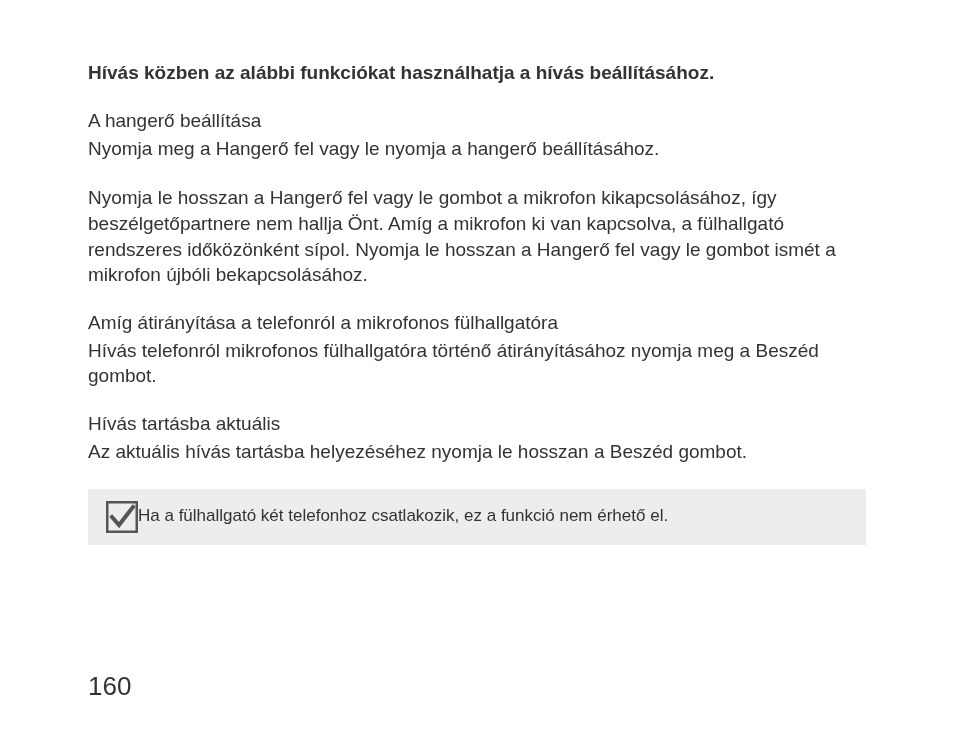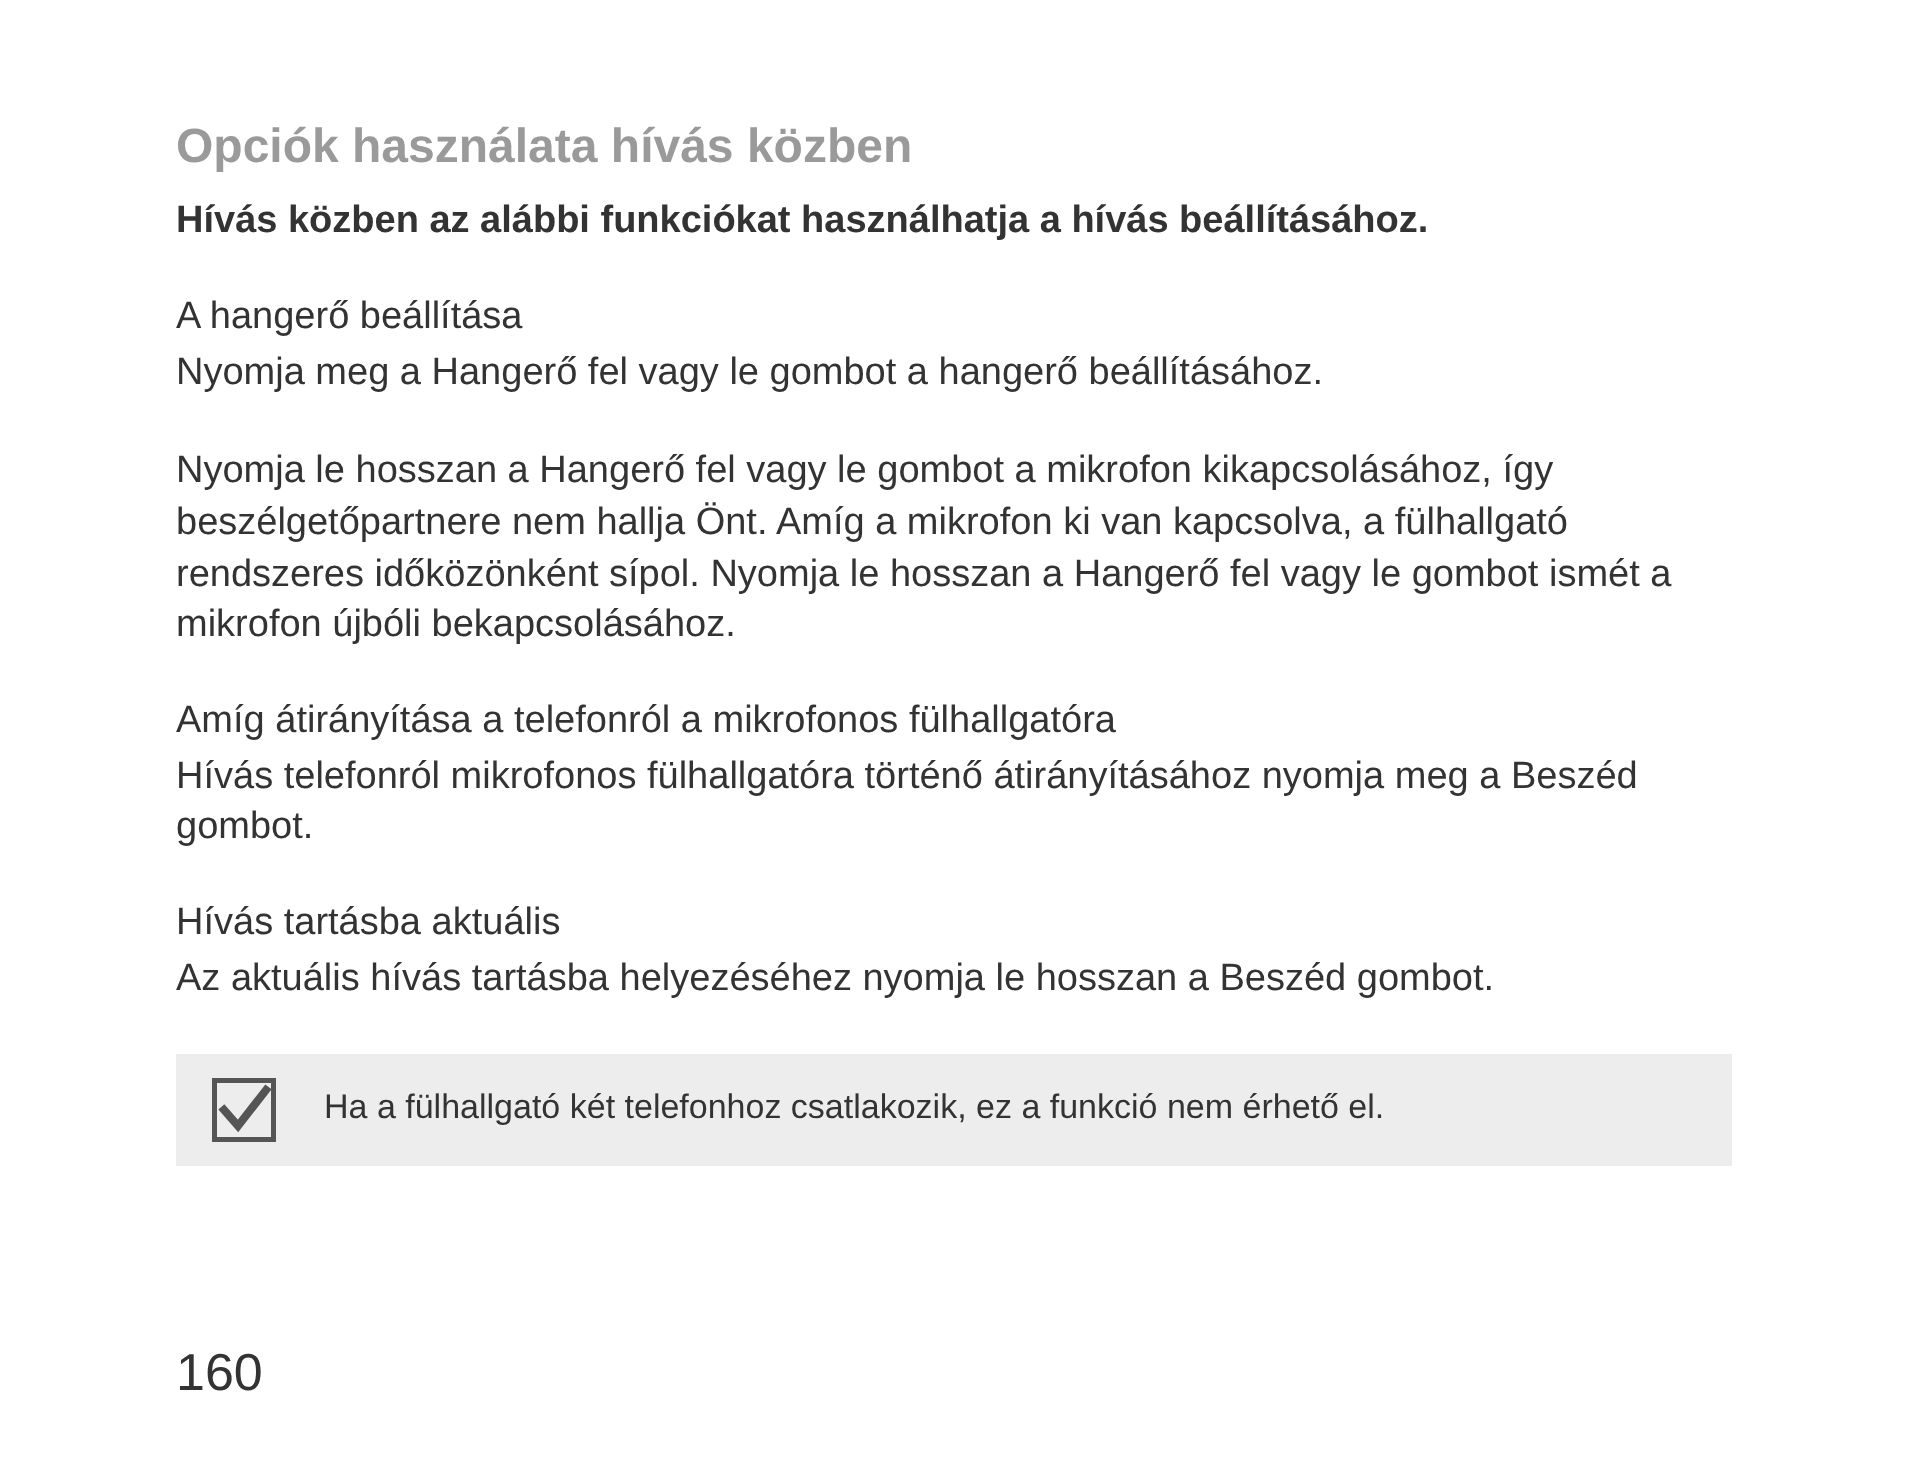--- a/index.html
+++ b/index.html
@@ -40,21 +40,20 @@
     line-height: 1.35;
     margin: 0 0 24px 0;
     color: #333;
   }
   .note-box {
     background: #ededed;
     margin: 6px 0 0 0;
     padding: 12px 18px 12px 18px;
     display: flex;
     align-items: center;
-    gap: 24px;
   }
   .check-icon {
     width: 32px;
     height: 32px;
     flex: 0 0 auto;
   }
   .note-text {
     font-size: 17px;
     color: #333;
     line-height: 1.35;
@@ -65,25 +64,24 @@
     bottom: 40px;
     font-size: 26px;
     color: #333;
   }
 </style>
 </head>
 <body>
 
 <div class="page">
 
-  <h1 class="main-heading">Opciók használata hívás közben</h1>
   <p class="intro">Hívás közben az alábbi funkciókat használhatja a hívás beállításához.</p>
 
   <h2 class="sub-heading">A hangerő beállítása</h2>
-  <p class="body-text">Nyomja meg a Hangerő fel vagy le gombot a hangerő beállításához.</p>
+  <p class="body-text">Nyomja meg a Hangerő fel vagy le nyomja a hangerő beállításához.</p>
 
   <p class="body-text">Nyomja le hosszan a Hangerő fel vagy le gombot a mikrofon kikapcsolásához, így beszélgetőpartnere nem hallja Önt. Amíg a mikrofon ki van kapcsolva, a fülhallgató rendszeres időközönként sípol. Nyomja le hosszan a Hangerő fel vagy le gombot ismét a mikrofon újbóli bekapcsolásához.</p>
 
   <h2 class="sub-heading">Amíg átirányítása a telefonról a mikrofonos fülhallgatóra</h2>
   <p class="body-text">Hívás telefonról mikrofonos fülhallgatóra történő átirányításához nyomja meg a Beszéd gombot.</p>
 
   <h2 class="sub-heading">Hívás tartásba aktuális</h2>
   <p class="body-text">Az aktuális hívás tartásba helyezéséhez nyomja le hosszan a Beszéd gombot.</p>
 
   <div class="note-box">

